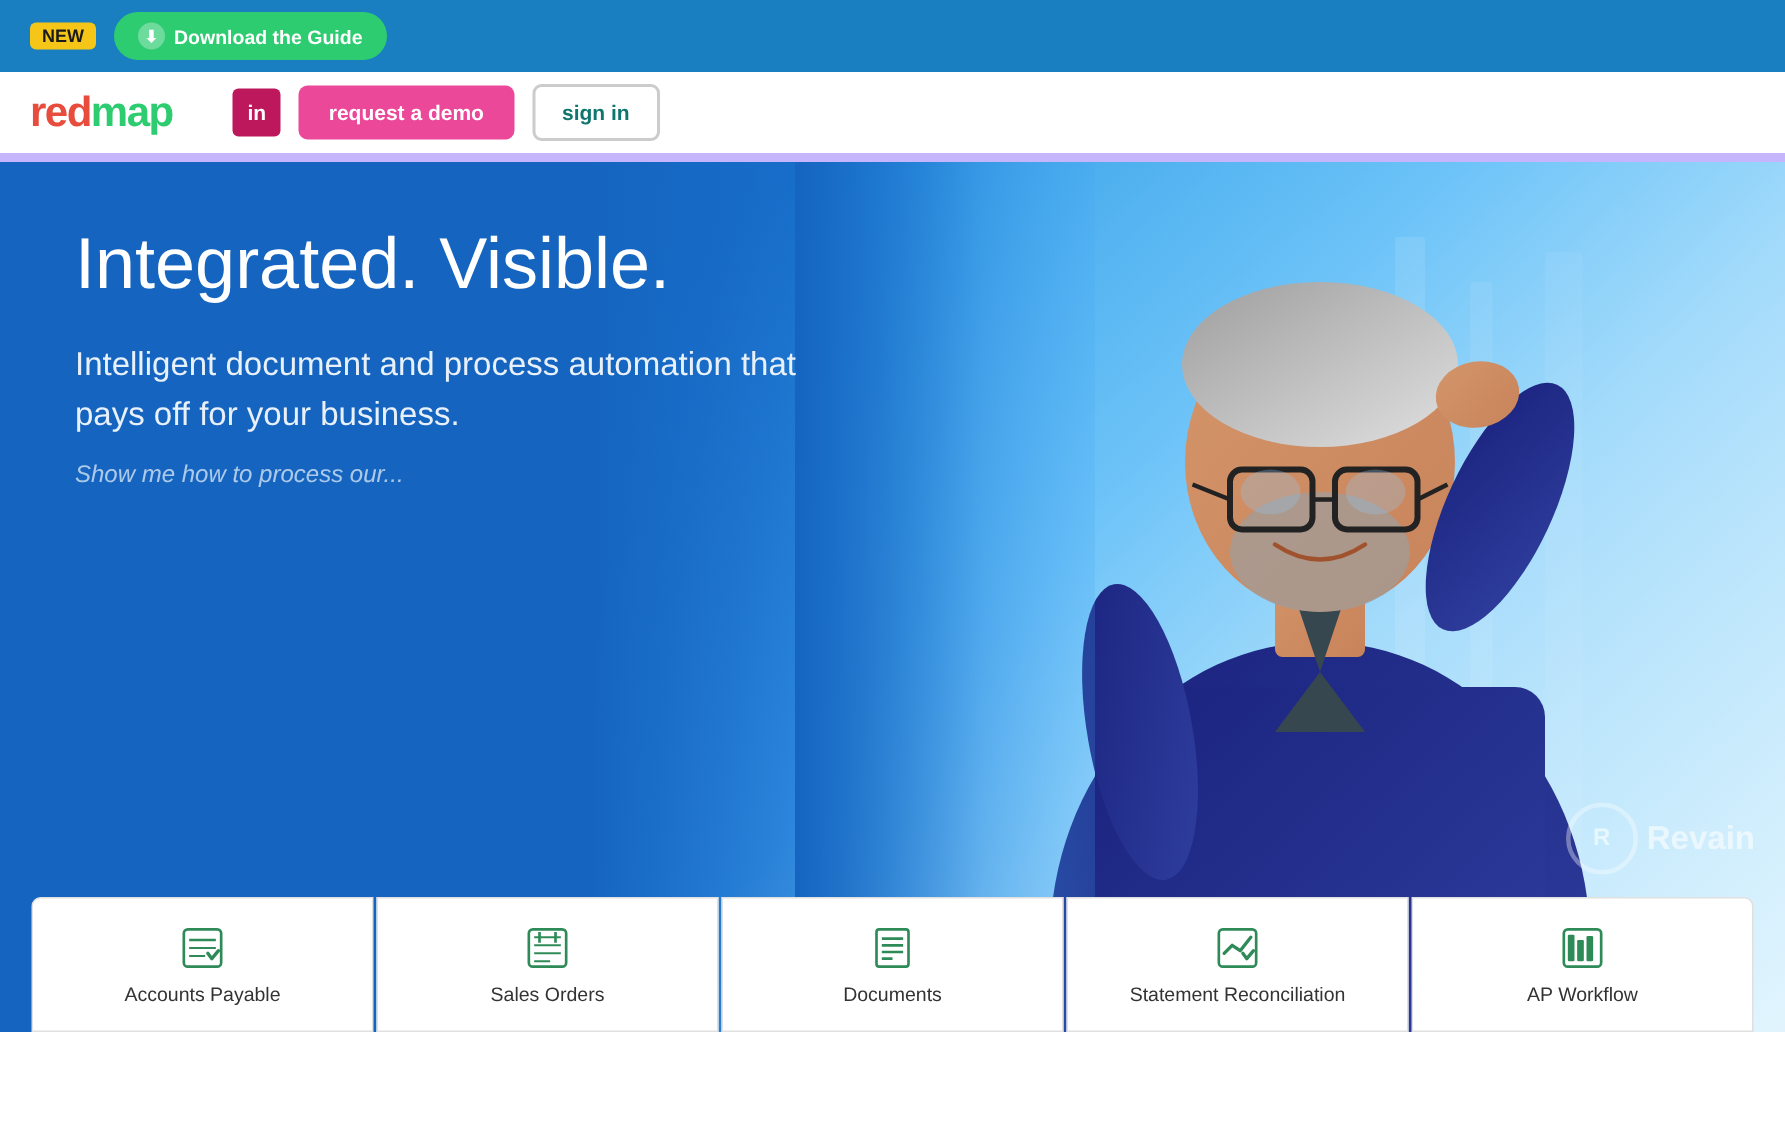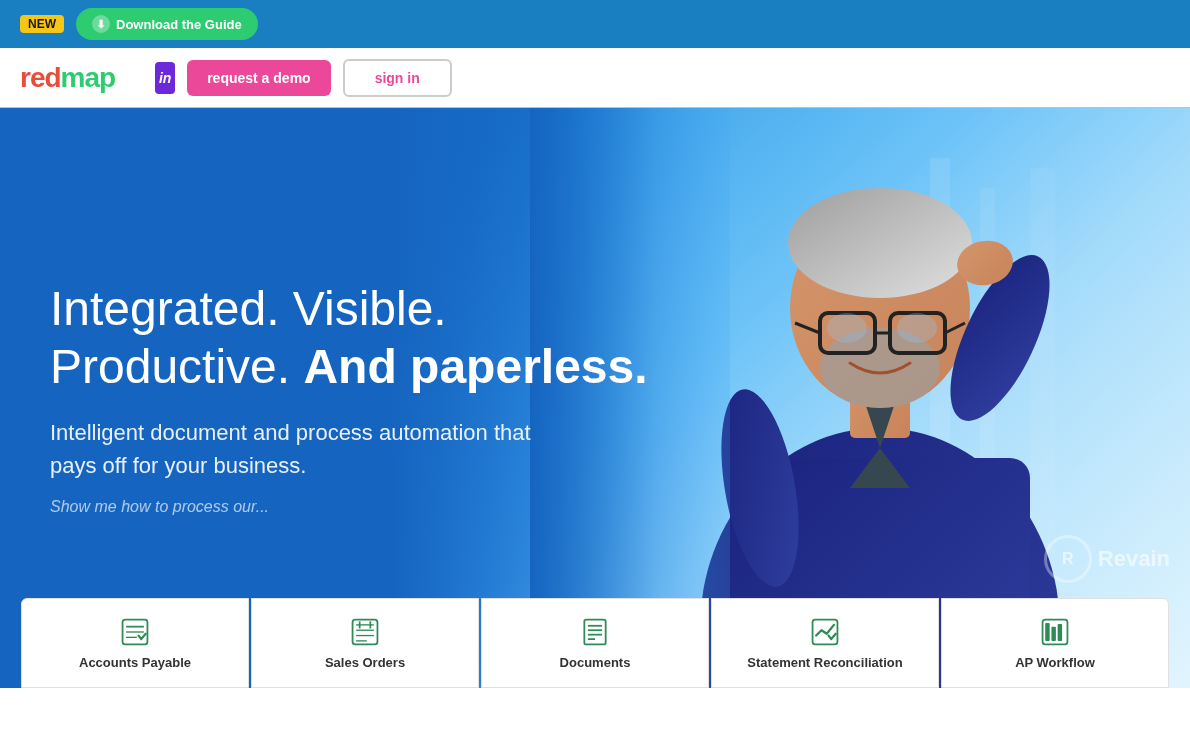--- a/index.html
+++ b/index.html
@@ -54,21 +54,21 @@
       font-size: 11px;
     }
 
     
     .navbar {
       background: white;
       padding: 0 20px;
       display: flex;
       align-items: center;
       height: 60px;
-      border-bottom: 1px solid #c4b5fd;
+      border-bottom: 6px solid #c4b5fd;
       position: relative;
       z-index: 10;
     }
     .logo {
       font-size: 28px;
       font-weight: 700;
       margin-right: 40px;
       color: #333;
       letter-spacing: -1px;
     }
@@ -91,48 +91,47 @@
       width: 1px;
       height: 20px;
       background: #ccc;
     }
     .nav-actions {
       display: flex;
       align-items: center;
       gap: 12px;
     }
     .linkedin-icon {
-      width: 20px;
+      width: 32px;
       height: 32px;
-      background: #6d28d9;
+      background: #be185d;
       border-radius: 4px;
       display: flex;
       align-items: center;
       justify-content: center;
       color: white;
       font-weight: 700;
       font-size: 14px;
       cursor: pointer;
-      font-style: italic;
     }
     .demo-btn {
       background: #ec4899;
       color: white;
       border: none;
       padding: 10px 20px;
       border-radius: 6px;
       cursor: pointer;
       font-size: 14px;
       font-weight: 600;
     }
     .signin-btn {
       background: white;
-      color: #ec4899;
+      color: #0f766e;
       border: 2px solid #ccc;
-      padding: 9px 30px;
+      padding: 9px 18px;
       border-radius: 6px;
       cursor: pointer;
       font-size: 14px;
       font-weight: 600;
       text-align: right;
     }
 
     
     .hero {
       position: relative;
@@ -153,21 +152,21 @@
       height: 100%;
       background: linear-gradient(to right, #1565c0 60%, transparent 100%);
     }
     .hero-content {
       position: absolute;
       top: 0; left: 0;
       width: 60%;
       height: 100%;
       display: flex;
       flex-direction: column;
-      justify-content: center;
+      justify-content: flex-start;
       padding: 40px 50px;
     }
     .hero-headline {
       color: white;
       font-size: 48px;
       font-weight: 400;
       line-height: 1.2;
       margin-bottom: 20px;
     }
     .hero-headline strong { font-weight: 800; }
@@ -216,21 +215,21 @@
     .service-card:last-child { border-radius: 0 6px 0 0; }
     .card-icon {
       width: 36px;
       height: 30px;
       display: flex;
       align-items: center;
       justify-content: center;
     }
     .card-label {
       font-size: 13px;
-      font-weight: 700;
+      font-weight: 400;
       color: #333;
     }
 
     
     .icon-svg {
       width: 32px;
       height: 32px;
     }
   </style>
 </head>
@@ -327,23 +326,20 @@
 
       <rect width="200" height="580" fill="url(#blurBg)"></rect>
     </svg>
   </div>
 
   <div class="hero-overlay"></div>
 
   <div class="hero-content">
     <h1 class="hero-headline">
       <span>Integrated. Visible.</span><br>
-      <span>
-        <span>Productive. </span><strong>And paperless.</strong>
-      </span>
     </h1>
     <p class="hero-subtext">Intelligent document and process automation that pays off for your business.</p>
     <p class="hero-cta-label">Show me how to process our...</p>
   </div>
 
   <div class="cards-row">
 
     <div class="service-card">
       <div class="card-icon">
         <svg class="icon-svg" viewBox="0 0 36 36" fill="none" xmlns="http://www.w3.org/2000/svg">

